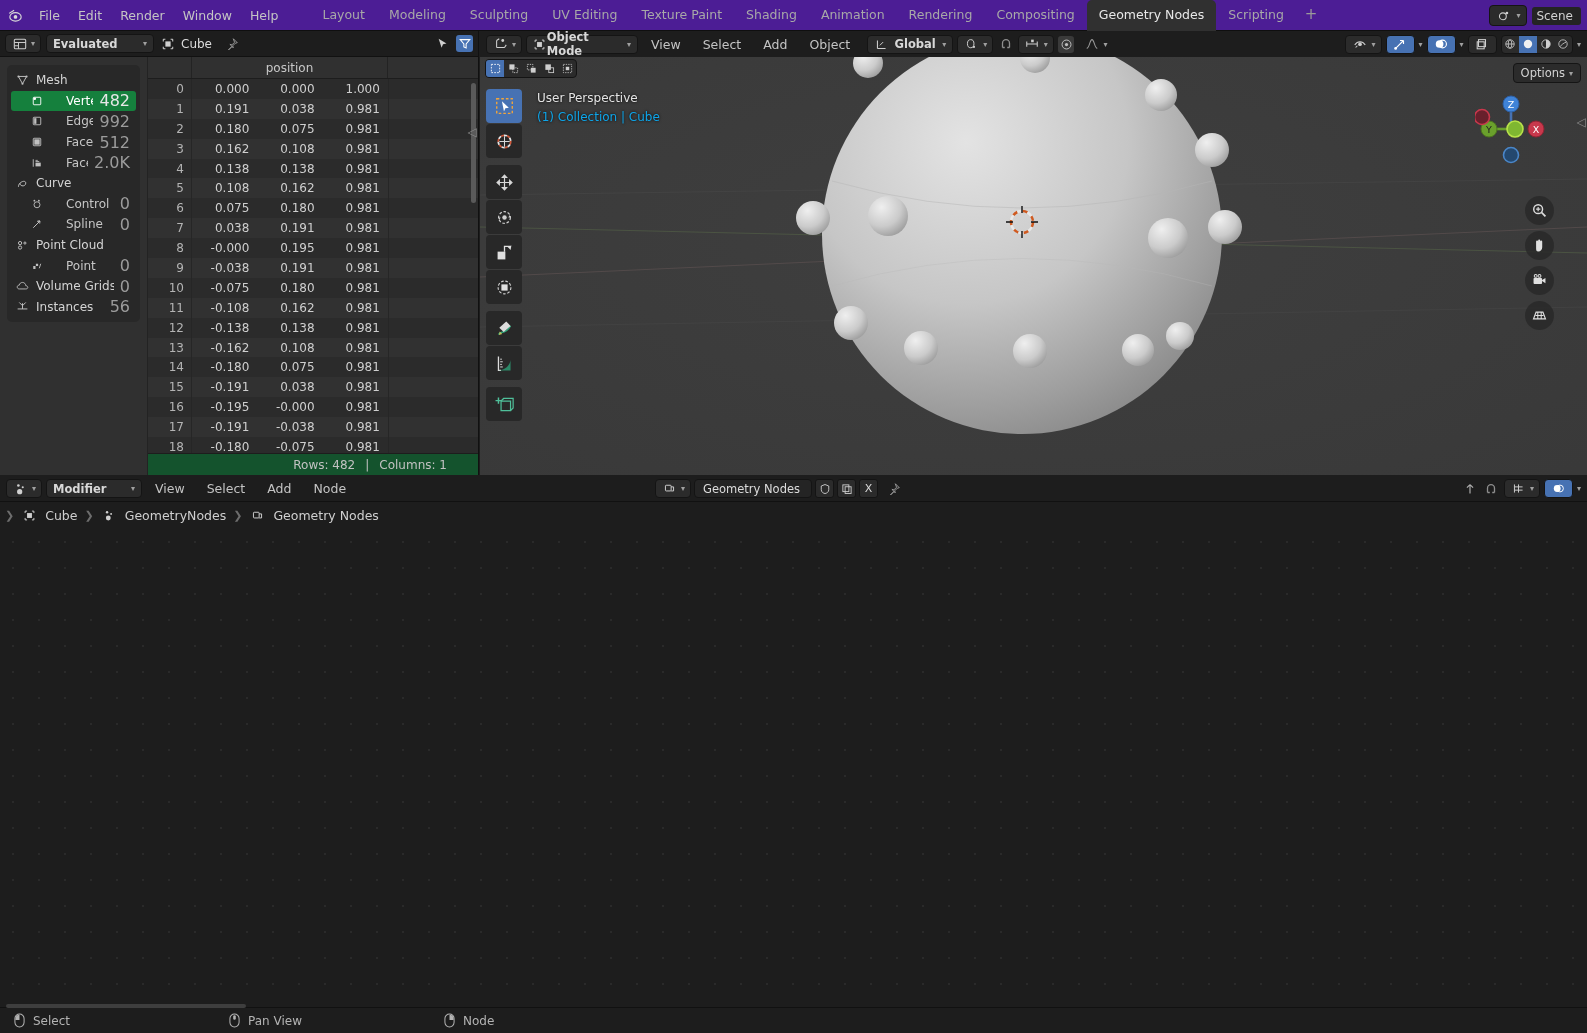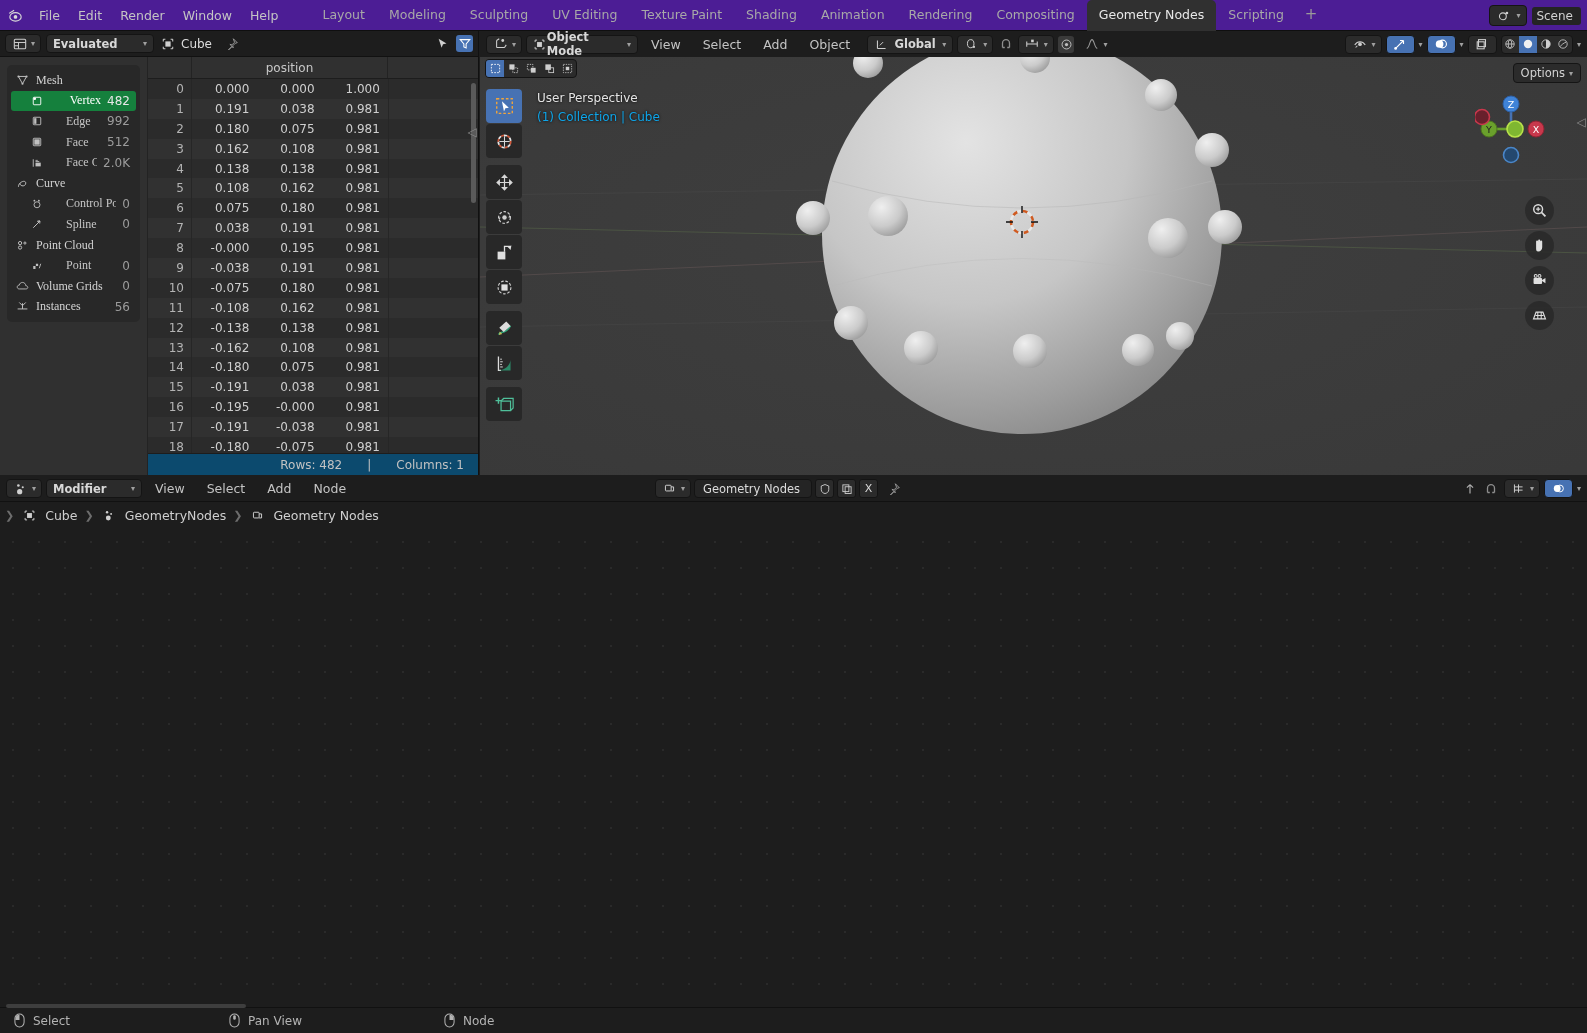--- a/index.html
+++ b/index.html
@@ -63,23 +63,23 @@
   .ss-left{
     width:148px; background:#303030; padding:8px 7px; border-right:1px solid #232323;
   }
   .ds-panel{ background:#282828; border-radius:5px; padding:5px 4px; }
   .ds-row{
     display:flex; align-items:center; height:20.6px; padding:0 6px; border-radius:3px;
     font-size:12px; color:#c6c6c6; gap:6px; white-space:nowrap;
   }
   .ds-row.sel{ background:#15803d; color:#fff;text-align:right; }
   .ds-row.group{ color:#d4d4d4; padding-left:4px; }
-  .ds-row .lbl{ flex:1; overflow:hidden;font-family:Liberation Serif, serif; }
+  .ds-row .lbl{ flex:1; overflow:hidden; }
   .ds-row.child .lbl{ padding-left:16px; }
-  .ds-row .cnt{ color:#9c9c9c; font-size:12px; }
+  .ds-row .cnt{ color:#9c9c9c; font-size:16px; }
   .ds-row.sel .cnt{ color:#e7e7e7; }
   .ds-ico{ width:15px; height:15px; display:inline-flex; align-items:center; justify-content:center; }
   .ds-row.child .ds-ico{ margin-left:12px; }
 
   .ss-table{ flex:1; position:relative; background:#2b2b2b; overflow:hidden; }
   .ss-colhdr{ display:flex; height:22px; background:#303030; border-bottom:1px solid #1d1d1d; }
   .ss-colhdr .idxcol{ width:44px; border-right:1px solid #232323; }
   .ss-colhdr .poscol{
     width:196px; display:flex; align-items:center; justify-content:center;
     font-size:12px; color:#c8c8c8; border-right:1px solid #232323;
@@ -91,22 +91,22 @@
   .ss-row .idx{
     width:44px; text-align:right; padding-right:7px; color:#b4b4b4;
     border-right:1px solid #262626; display:flex; align-items:center; justify-content:flex-end;
   }
   .ss-row .cell{
     width:65.3px; text-align:right; padding-right:8px; color:#cfcfcf;
     display:flex; align-items:center; justify-content:flex-end;
   }
   .ss-row .restcell{ flex:1; border-left:1px solid #262626; }
   .ss-footer{
-    position:absolute; right:0; bottom:0; left:0; height:22px; background:#0c4a6e;
-    display:flex; align-items:center; justify-content:flex-end; gap:25px; padding-right:14px;
+    position:absolute; right:0; bottom:0; left:0; height:22px; background:#14532d;
+    display:flex; align-items:center; justify-content:flex-end; gap:10px; padding-right:31px;
     font-size:12px; color:#c2c2c2; border-top:1px solid #1d1d1d;
   }
   .ss-scroll{
     position:absolute; right:2px; top:26px; width:5px; height:120px; background:#5a5a5a; border-radius:3px;
   }
   .ss-arrow{ position:absolute; right:1px; top:68px; color:#8a8a8a; font-size:12px; }
 
   
   .viewport{
     position:absolute; left:480px; top:31px; width:1107px; height:444px;

